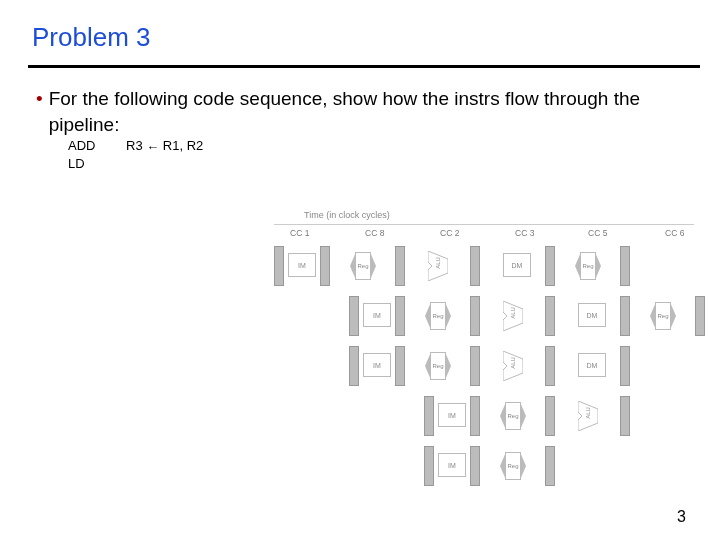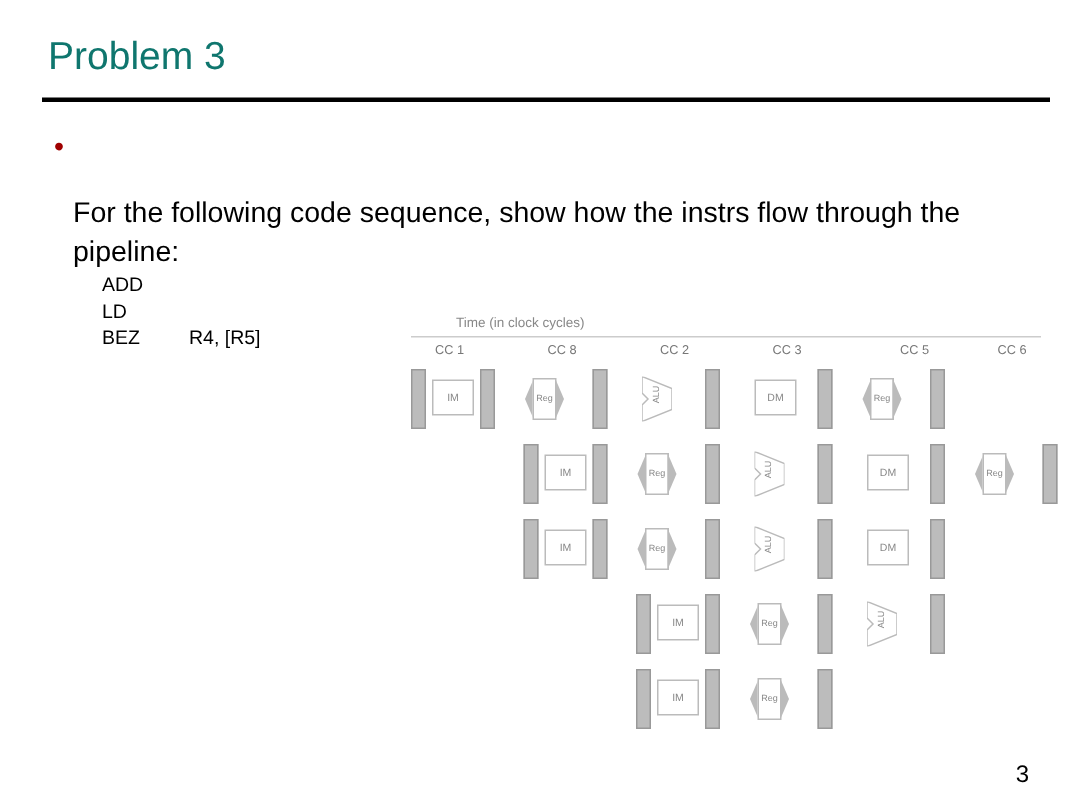--- a/index.html
+++ b/index.html
@@ -1,23 +1,23 @@
 <!DOCTYPE html>
 <html><head>
 <meta charset="utf-8">
 <style>
   * { margin: 0; padding: 0; box-sizing: border-box; }
   html, body { width: 720px; height: 540px; background: #fff; font-family: Arial, Helvetica, sans-serif; color: #000; }
   .slide { position: relative; width: 720px; height: 540px; padding: 22px 28px 18px 36px; }
-  .title { font-size: 26px; font-weight: 400; color: #0f766e; margin-bottom: 12px; margin-left: -4px; }
+  .title { font-size: 26px; font-weight: 400; color: #1d4ed8; margin-bottom: 12px; margin-left: -4px; }
   .hr { border: none; border-top: 3px solid #000; margin: 0 -8px 18px -8px; }
   .body { font-size: 19px; line-height: 1.35; }
   .bullet { display: flex; }
   .bmark { color: #a00000; margin-right: 6px; }
-  .btxt { flex: 1; margin-top: 44px; }
+  .btxt { flex: 1; }
   .code { margin-left: 32px; font-size: 13px; line-height: 1.35; }
   .code-row { display: flex; }
   .op { width: 58px; }
   .arrow-sym { font-family: Arial, sans-serif; }
   .pipediag { position: absolute; left: 260px; top: 210px; width: 450px; height: 290px; }
   .diag-caption { position: absolute; left: 44px; top: 0px; font-size: 9px; color: #888; }
   .cc-row { position: absolute; left: 0; top: 18px; width: 450px; height: 12px; text-decoration: underline; }
   .cc-lbl { position: absolute; top: 0; font-size: 8.5px; color: #777; }
   .cc-line { position: absolute; left: 14px; top: 14px; width: 420px; border-top: 1px solid #ccc; }
 
@@ -43,40 +43,37 @@
   <hr class="hr">
 
   <div class="body">
     <div class="bullet">
       <span class="bmark">•</span>
       <span class="btxt">For the following code sequence, show how the instrs flow through the pipeline:</span>
     </div>
     <div class="code">
       <div class="code-row">
         <span class="op">ADD</span>
+        <span><span>R3 </span><span class="arrow-sym">←</span><span> R1, R2</span></span>
       </div>
       <div class="code-row">
         <span class="op">LD</span>
-      </div>
-      <div class="code-row">
-        <span class="op">BEZ</span>
-        <span>R4, [R5]</span>
       </div>
     </div>
   </div>
 
   <div class="pipediag">
     <div class="diag-caption">Time (in clock cycles)</div>
     <div class="cc-line"></div>
     <div class="cc-row">
       <span class="cc-lbl" style="left:30px">CC 1</span>
       <span class="cc-lbl" style="left:105px">CC 8</span>
       <span class="cc-lbl" style="left:180px">CC 2</span>
       <span class="cc-lbl" style="left:255px">CC 3</span>
-      <span class="cc-lbl" style="left:340px">CC 5</span>
+      <span class="cc-lbl" style="left:328px">CC 5</span>
       <span class="cc-lbl" style="left:405px">CC 6</span>
     </div>
 
     <div class="pipe-row" style="top:36px">
       <div class="latch" style="left:14px"></div>
       <div class="box" style="left:28px">IM</div>
       <div class="latch" style="left:60px"></div>
       <div class="regshape" style="left:90px">
         <div class="reg-tri-l"></div>
           <div class="reg-body">Reg</div>

